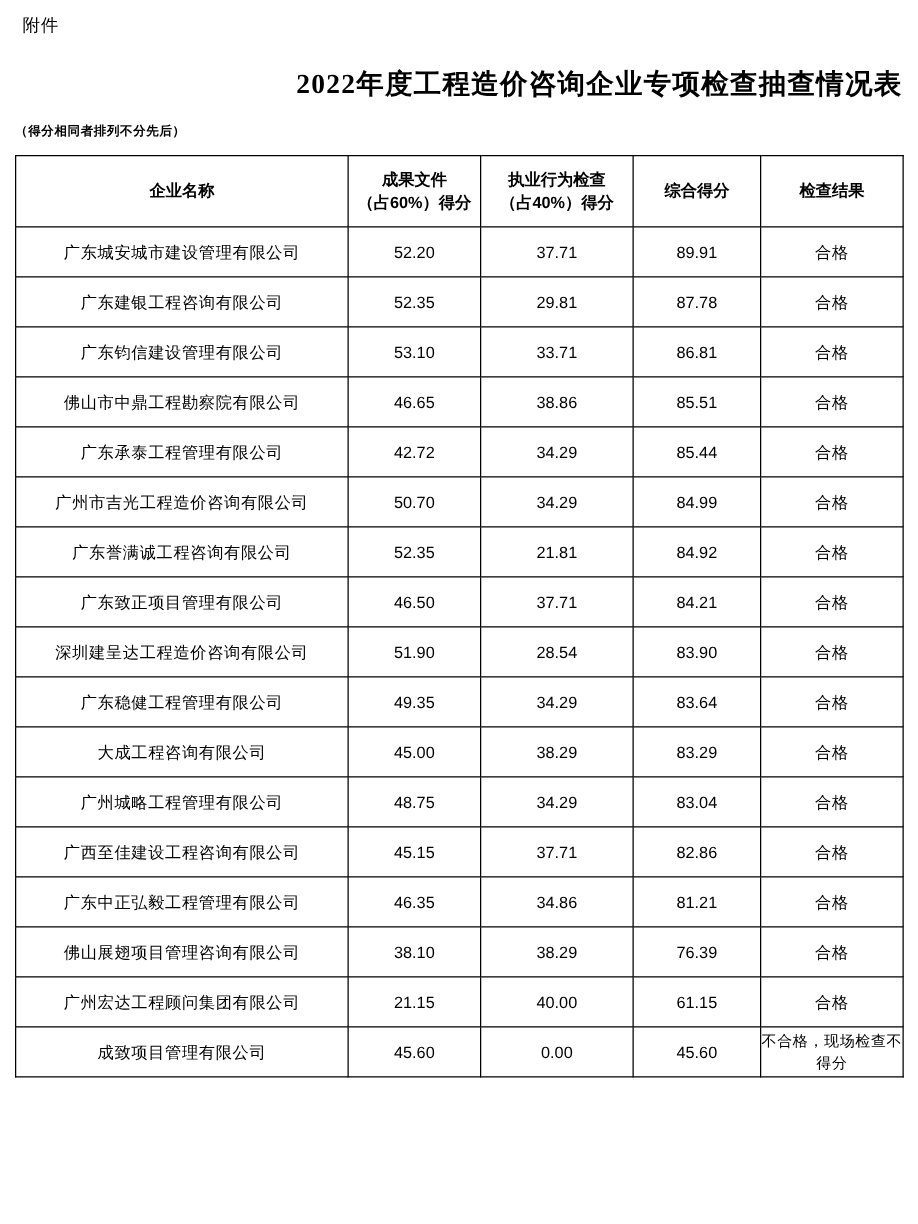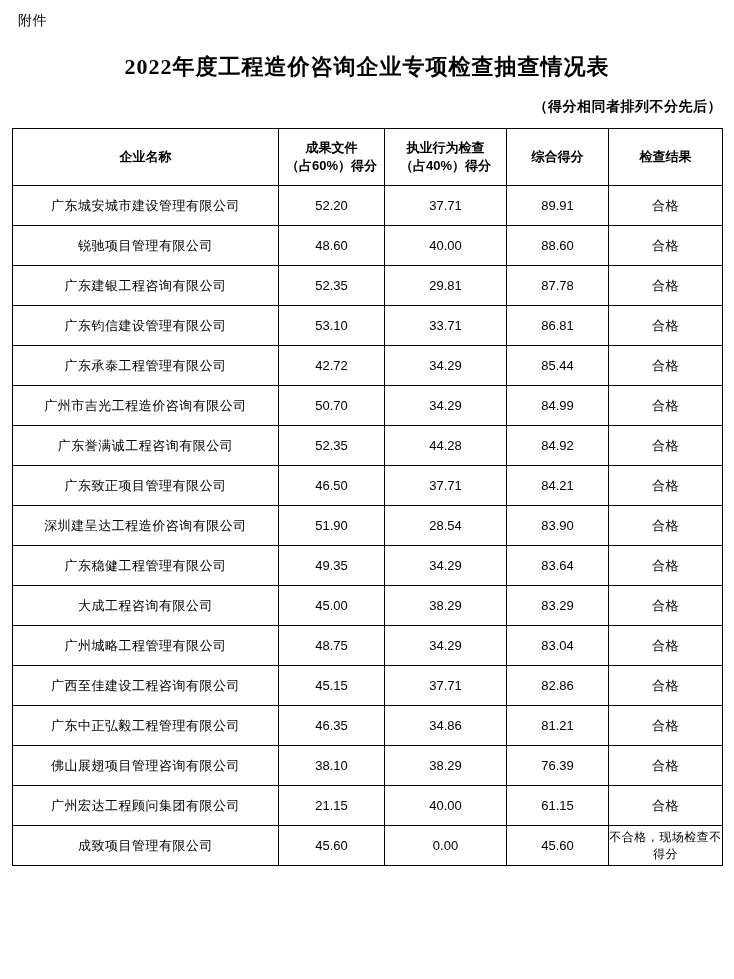--- a/index.html
+++ b/index.html
@@ -22,33 +22,33 @@
     padding: 8px 12px 0 12px;
   }
   .attachment-label {
     font-family: "Liberation Sans", sans-serif;
     font-size: 14px;
     line-height: 20px;
     margin: 2px 0 0 6px;
     letter-spacing: 0.5px;
   }
   .doc-title {
-    text-align: center;
+    text-align: right;
     font-family: "Liberation Serif", serif;
     font-weight: bold;
     font-size: 22px;
     letter-spacing: 1px;
     margin-top: 22px;
     margin-bottom: 0;
   }
   .doc-subtitle {
-    text-align: right;
+    text-align: left;
     font-family: "Liberation Serif", serif;
     font-weight: bold;
-    font-size: 14px;
+    font-size: 10px;
     letter-spacing: 0.5px;
     margin-top: 16px;
     margin-bottom: 12px;
   }
   table.report {
     border-collapse: collapse;
     width: 710px;
     margin: 0 auto;
     table-layout: fixed;
   }
@@ -132,58 +132,58 @@
     </thead>
     <tbody>
         <tr>
           <td class="company">广东城安城市建设管理有限公司</td>
           <td class="num">52.20</td>
           <td class="num">37.71</td>
           <td class="num">89.91</td>
           <td class="result">合格</td>
         </tr>
         <tr>
-          <td class="company">锐驰项目管理有限公司</td>
-          <td class="num">48.60</td>
-          <td class="num">40.00</td>
-          <td class="num">88.60</td>
-          <td class="result">合格</td>
-        </tr>
-        <tr>
           <td class="company">广东建银工程咨询有限公司</td>
           <td class="num">52.35</td>
           <td class="num">29.81</td>
           <td class="num">87.78</td>
           <td class="result">合格</td>
         </tr>
         <tr>
           <td class="company">广东钧信建设管理有限公司</td>
           <td class="num">53.10</td>
           <td class="num">33.71</td>
           <td class="num">86.81</td>
           <td class="result">合格</td>
         </tr>
         <tr>
+          <td class="company">佛山市中鼎工程勘察院有限公司</td>
+          <td class="num">46.65</td>
+          <td class="num">38.86</td>
+          <td class="num">85.51</td>
+          <td class="result">合格</td>
+        </tr>
+        <tr>
           <td class="company">广东承泰工程管理有限公司</td>
           <td class="num">42.72</td>
           <td class="num">34.29</td>
           <td class="num">85.44</td>
           <td class="result">合格</td>
         </tr>
         <tr>
           <td class="company">广州市吉光工程造价咨询有限公司</td>
           <td class="num">50.70</td>
           <td class="num">34.29</td>
           <td class="num">84.99</td>
           <td class="result">合格</td>
         </tr>
         <tr>
           <td class="company">广东誉满诚工程咨询有限公司</td>
           <td class="num">52.35</td>
-          <td class="num">44.28</td>
+          <td class="num">21.81</td>
           <td class="num">84.92</td>
           <td class="result">合格</td>
         </tr>
         <tr>
           <td class="company">广东致正项目管理有限公司</td>
           <td class="num">46.50</td>
           <td class="num">37.71</td>
           <td class="num">84.21</td>
           <td class="result">合格</td>
         </tr>

